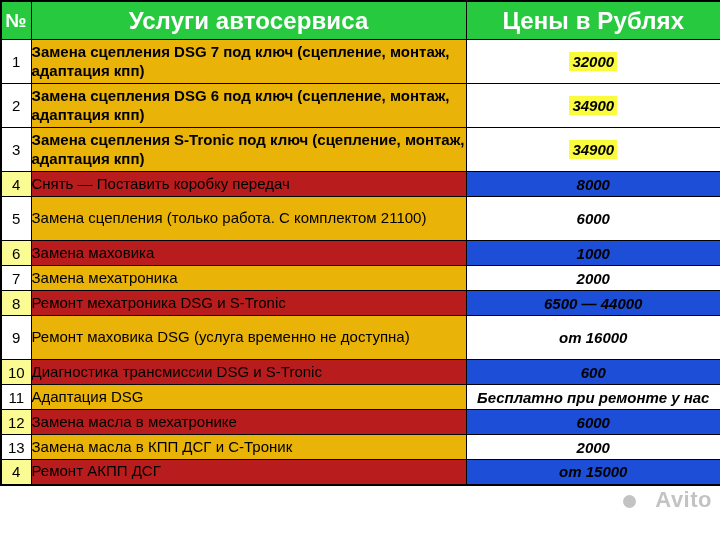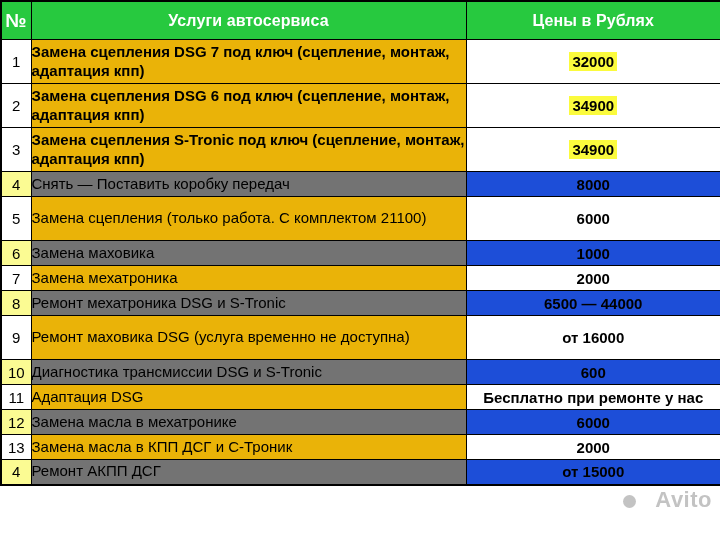--- a/index.html
+++ b/index.html
@@ -35,21 +35,21 @@
   col.c-num { width: 30px; }
   col.c-srv { width: 435px; }
   col.c-price { width: 255px; }
 
   thead th {
     background: #27c93f;
     color: #ffffff;
     font-weight: bold;
     text-align: center;
     height: 37px;
-    font-size: 16px;
+    font-size: 24px;
     letter-spacing: 0.1px;
   }
   thead th.num-head {
     font-size: 19px;
   }
 
   td.num {
     text-align: center;
     font-size: 15px;
     color: #000;
@@ -60,31 +60,32 @@
   }
   td.srv {
     font-size: 15px;
     color: #000;
     padding-left: 5px;
     padding-right: 3px;
     background: #eab308;
     line-height: 1.25;
   }
   td.srv.hl {
-    background: #737373;
+    background: #b91c1c;
   }
   td.srv.bold {
     font-weight: bold;
   }
   td.price {
     text-align: center;
     font-size: 15px;
     font-weight: bold;
     color: #000;
     background: #ffffff;
+    font-style: italic;
   }
   td.price.hl {
     background: #1d4ed8;
   }
   span.markbox {
     background: #fbfb3d;
     padding: 1px 3px;
   }
   .row-tall { height: 44px; }
   .row-short { height: 25px; }

